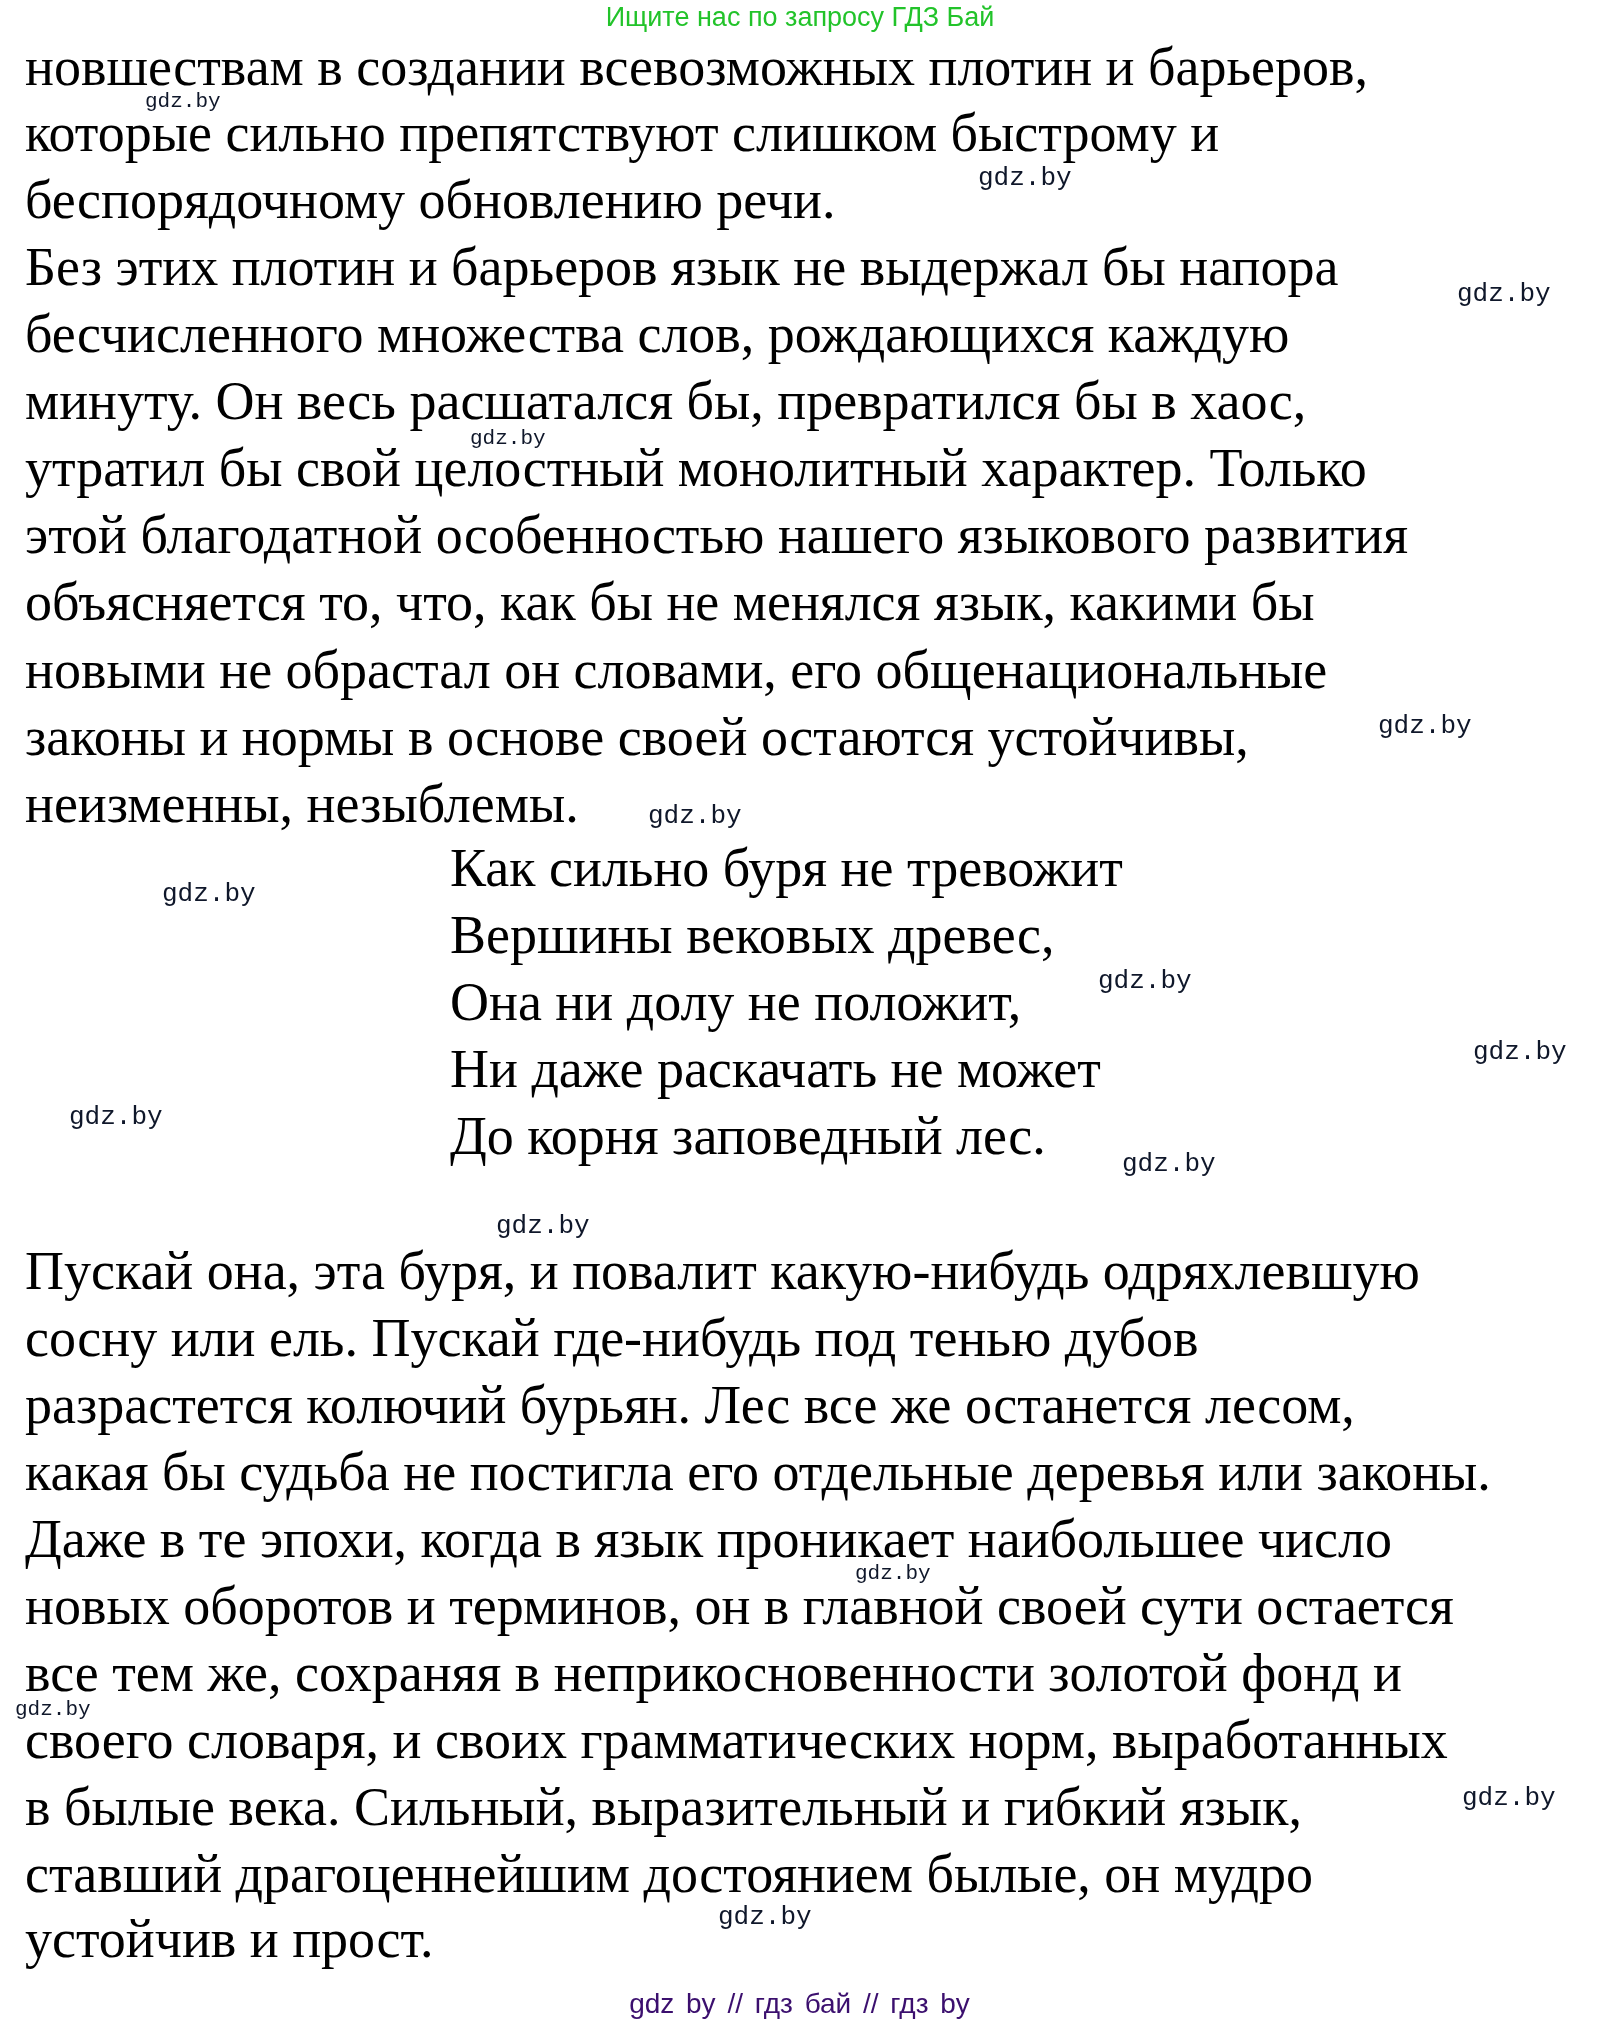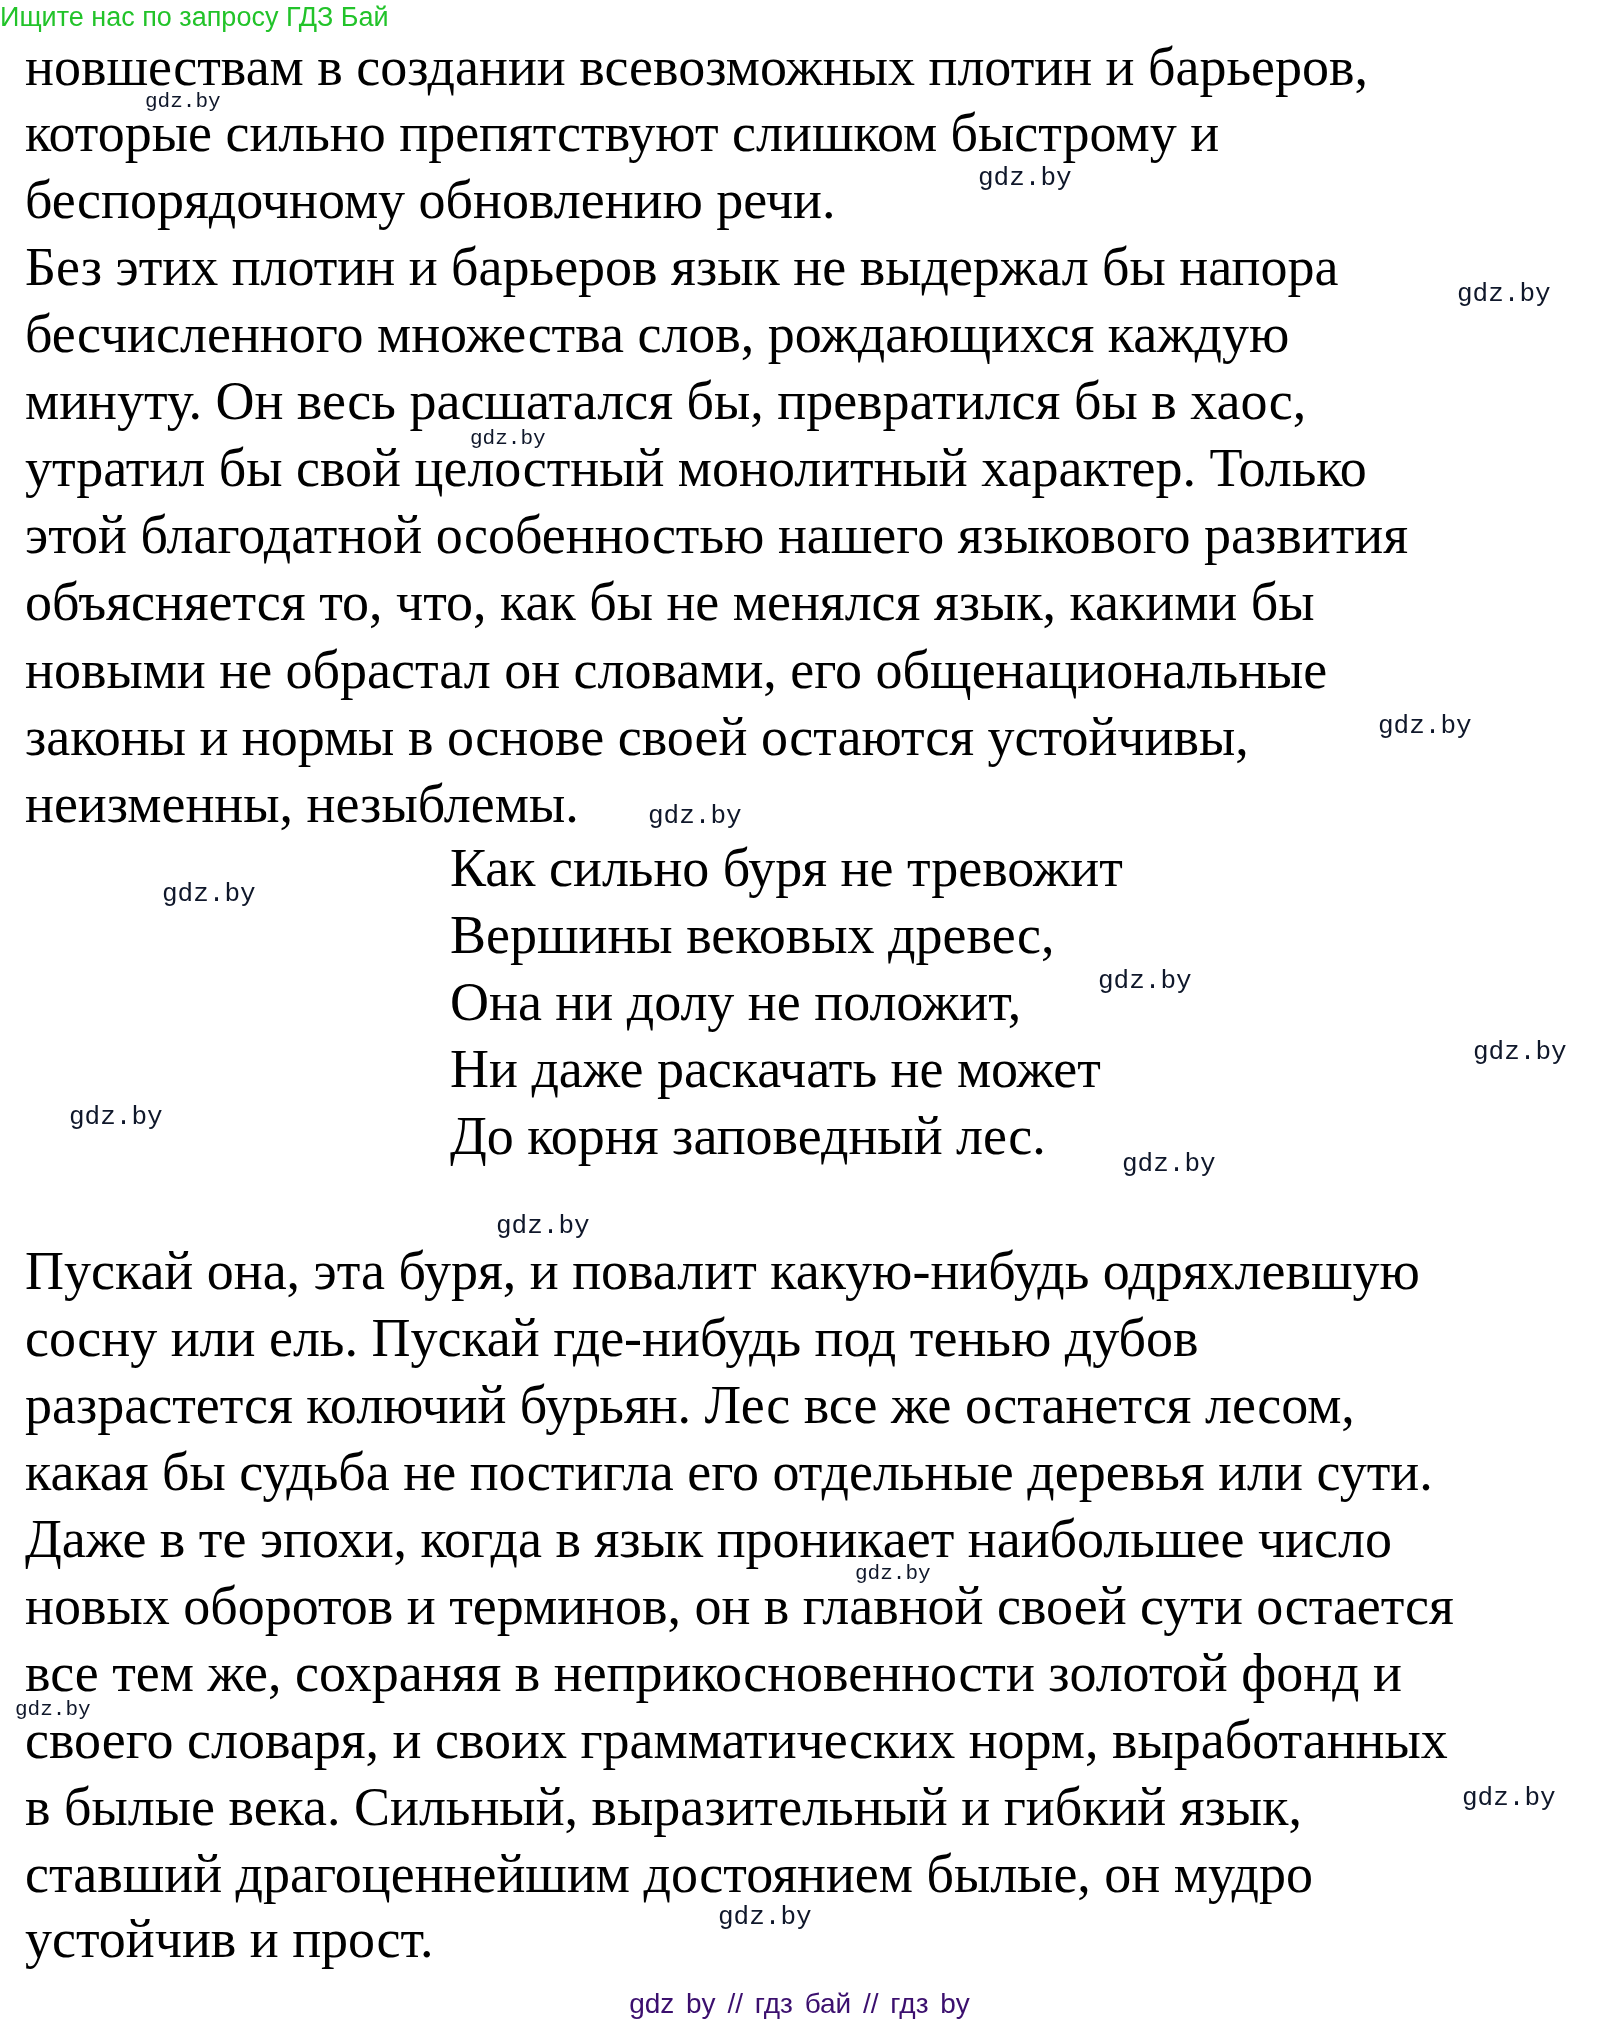--- a/index.html
+++ b/index.html
@@ -1,17 +1,17 @@
 <!DOCTYPE html>
 <html><head>
 <meta charset="utf-8">
 <style>
   html, body { margin:0; padding:0; background:#ffffff; }
   body { width:1600px; height:2029px; position:relative; overflow:hidden; }
-  .header { position:absolute; top:0; left:0; width:1600px; top:2px;
+  .header { position:absolute; top:0; left:0; width:1600px; text-align:center; top:2px;
     font-family:"Liberation Sans", sans-serif; font-size:27px; color:#22c32a; line-height:30px; }
   .line { position:absolute; left:25px; white-space:nowrap;
     font-family:"Liberation Serif", serif; font-size:54px; color:#000; line-height:60px;text-align:right; }
   .poem { left:418px;margin-left:32px; }
   .wm { position:absolute; white-space:nowrap; font-family:Liberation Mono, monospace;
     font-size:26px; color:#0f172a; line-height:28px; }
   .wm.small { font-size:21px; }
   .footer { position:absolute; top:1988px; left:0; width:1599px; text-align:center;
     font-family:"Liberation Sans", sans-serif; font-size:28px; color:#3b0f6e; line-height:32px;
     word-spacing:4px; }
@@ -36,21 +36,21 @@
 
 <div class="line poem" style="top:838px">Как сильно буря не тревожит</div>
 <div class="line poem" style="top:905px">Вершины вековых древес,</div>
 <div class="line poem" style="top:972px">Она ни долу не положит,</div>
 <div class="line poem" style="top:1039px">Ни даже раскачать не может</div>
 <div class="line poem" style="top:1106px">До корня заповедный лес.</div>
 
 <div class="line" style="top:1241px">Пускай она, эта буря, и повалит какую-нибудь одряхлевшую</div>
 <div class="line" style="top:1308px">сосну или ель. Пускай где-нибудь под тенью дубов</div>
 <div class="line" style="top:1375px">разрастется колючий бурьян. Лес все же останется лесом,</div>
-<div class="line" style="top:1442px">какая бы судьба не постигла его отдельные деревья или сути.</div>
+<div class="line" style="top:1442px">какая бы судьба не постигла его отдельные деревья или законы.</div>
 <div class="line" style="top:1509px">Даже в те эпохи, когда в язык проникает наибольшее число</div>
 <div class="line" style="top:1576px">новых оборотов и терминов, он в главной своей сути остается</div>
 <div class="line" style="top:1643px">все тем же, сохраняя в неприкосновенности золотой фонд и</div>
 <div class="line" style="top:1710px">своего словаря, и своих грамматических норм, выработанных</div>
 <div class="line" style="top:1777px">в былые века. Сильный, выразительный и гибкий язык,</div>
 <div class="line" style="top:1844px">ставший драгоценнейшим достоянием былые, он мудро</div>
 <div class="line" style="top:1909px">устойчив и прост.</div>
 
 <div class="wm small" style="left:145px;top:88px">gdz.by</div>
 <div class="wm" style="left:978px;top:164px">gdz.by</div>

